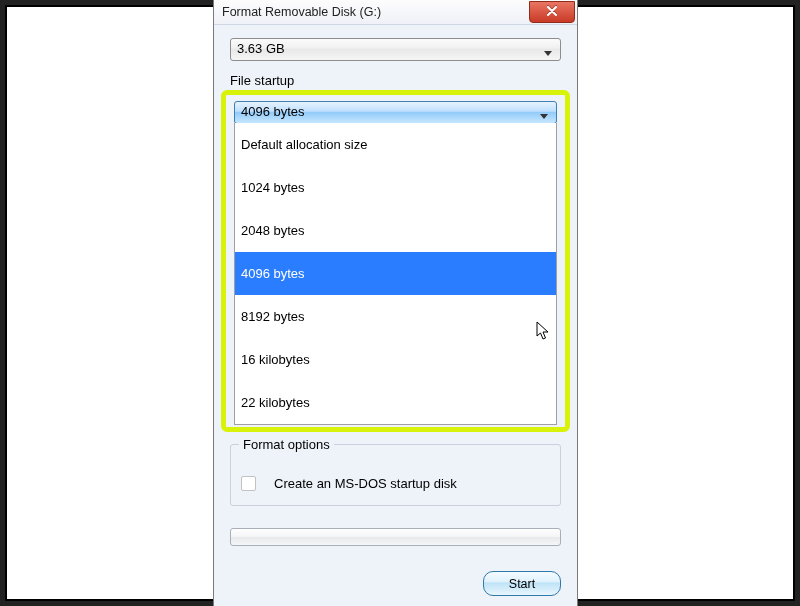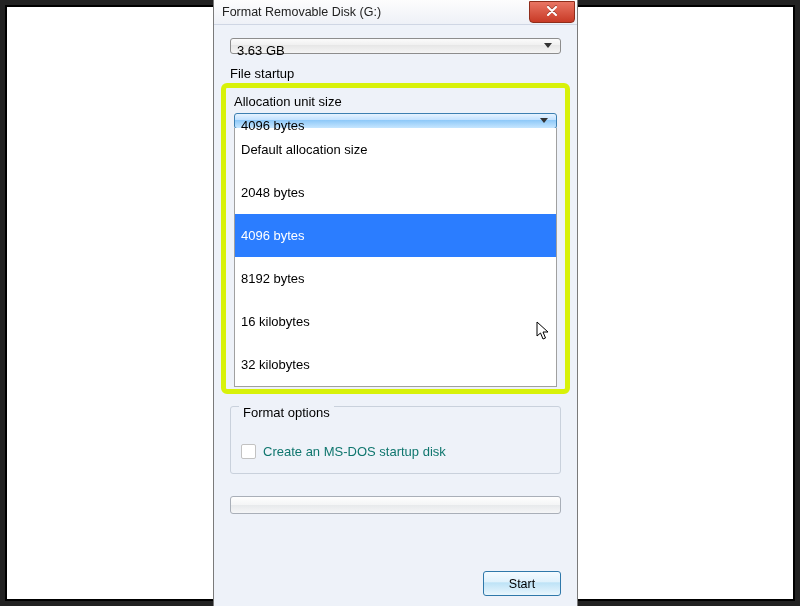--- a/index.html
+++ b/index.html
@@ -40,24 +40,24 @@
 .closebtn .xglyph{filter:drop-shadow(0 -1px 0 rgba(0,0,0,.3))}
 
 .body{
   position:absolute;left:0;right:0;top:24px;bottom:0;
   padding:14px 16px 10px 16px;
   box-sizing:border-box;
 }
 
 .lbl{margin-bottom:4px}
 .dd{
-  height:16px;width:100%;
+  height:23px;width:100%;
   border:1px solid #8d8d8d;border-radius:3px;
   background:linear-gradient(#fbfbfb 0%,#f0f0f0 45%,#e7e7e7 46%,#f5f5f5 100%);
-  display:flex;align-items:flex-start;justify-content:space-between;
+  display:flex;align-items:flex-end;justify-content:space-between;
   padding:4px 6px;box-sizing:border-box;
   margin-bottom:12px;
 }
 .dd .arr{
   width:0;height:0;border-left:4px solid transparent;border-right:4px solid transparent;
   border-top:5px solid #333;margin-right:2px;
 }
 
 .hl{
   border:5px solid #d8f20a;border-radius:6px;
@@ -76,46 +76,46 @@
 .opt.sel{background:#2b7dff;color:#fff}
 
 
 .cursor{
   position:absolute;left:322px;top:297px;width:16px;height:22px;pointer-events:none;
 }
 
 
 .group{
   border:1px solid #c9d1dc;border-radius:3px;
-  padding:16px 10px 14px 10px;margin-top:12px;
+  padding:10px 10px 14px 10px;margin-top:12px;
 }
 .group .legend{
   position:relative;top:-18px;left:-2px;background:#eef2f9;padding:0 4px;display:inline-block;
 }
 .row{display:flex;align-items:center;gap:6px;margin-top:-8px}
-.row2{display:flex;align-items:flex-start;gap:7px;margin-top:6px;color:#0f766e}
+.row2{display:flex;align-items:flex-start;gap:18px;margin-top:6px;color:#000000}
 .chk{
   width:13px;height:13px;border:1px solid #6d8fb3;background:#fff;display:flex;
   align-items:center;justify-content:center;border-radius:2px;
 }
 .chk.dis{border-color:#c2c2c2}
 .chk svg{display:block}
 
 .progress{
   height:16px;border:1px solid #a9afb8;border-radius:3px;
   background:linear-gradient(#fefefe 0%,#f4f5f6 48%,#e7e9eb 50%,#f5f6f7 100%);
   margin-top:22px;
 }
 
 .btnrow{
   position:absolute;left:0;right:0;bottom:10px;
   display:flex;justify-content:flex-end;gap:8px;padding:0 16px;
 }
 .btn{
-  min-width:76px;height:23px;border-radius:3px;
+  min-width:76px;height:23px;border-radius:10px;
   display:flex;align-items:center;justify-content:center;
   font-size:12.5px;
 }
 .btn.primary{
   border:1px solid #2f78aa;
   background:linear-gradient(#f4fbff 0%,#dff1fc 45%,#bde2f6 46%,#e9f6fd 100%);
 }
 .btn.secondary{
   border:1px solid #8b8b8b;
   background:linear-gradient(#fdfdfd 0%,#f0f0f0 45%,#e6e6e6 46%,#f4f4f4 100%);
@@ -142,32 +142,32 @@
   <div class="body">
 
     <div class="dd">
       <span>3.63 GB</span>
       <span class="arr"></span>
     </div>
 
     <div class="lbl">File startup</div>
 
     <div class="hl">
-      <div class="lbl">Allocation unit size</div>
       <div class="dd">
         <span>4096 bytes</span>
         <span class="arr"></span>
       </div>
       <div class="listbox" id="alloc-list">
           <div class="opt">Default allocation size</div>
+          <div class="opt">1024 bytes</div>
           <div class="opt">2048 bytes</div>
           <div class="opt sel">4096 bytes</div>
           <div class="opt">8192 bytes</div>
           <div class="opt">16 kilobytes</div>
-          <div class="opt">32 kilobytes</div>
+          <div class="opt">22 kilobytes</div>
         </div>
     </div>
 
     <svg class="cursor" viewBox="0 0 16 22">
       <path d="M1 1 L1 15 L4.5 12 L7 18 L9.5 17 L7 11 L12 11 Z" fill="#fff" stroke="#000" stroke-width="1"></path>
     </svg>
 
     <div class="group">
       <span class="legend">Format options</span>
       <div class="row2">

